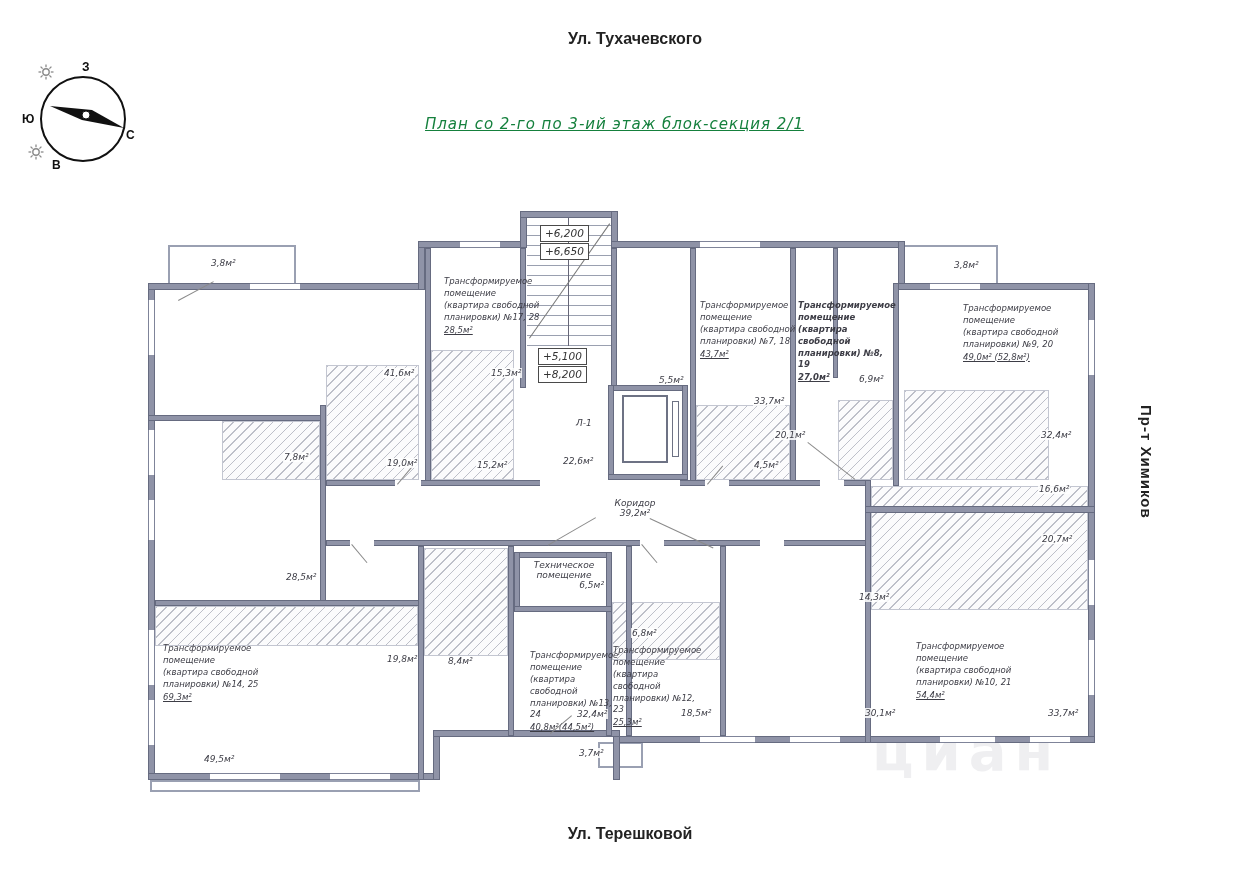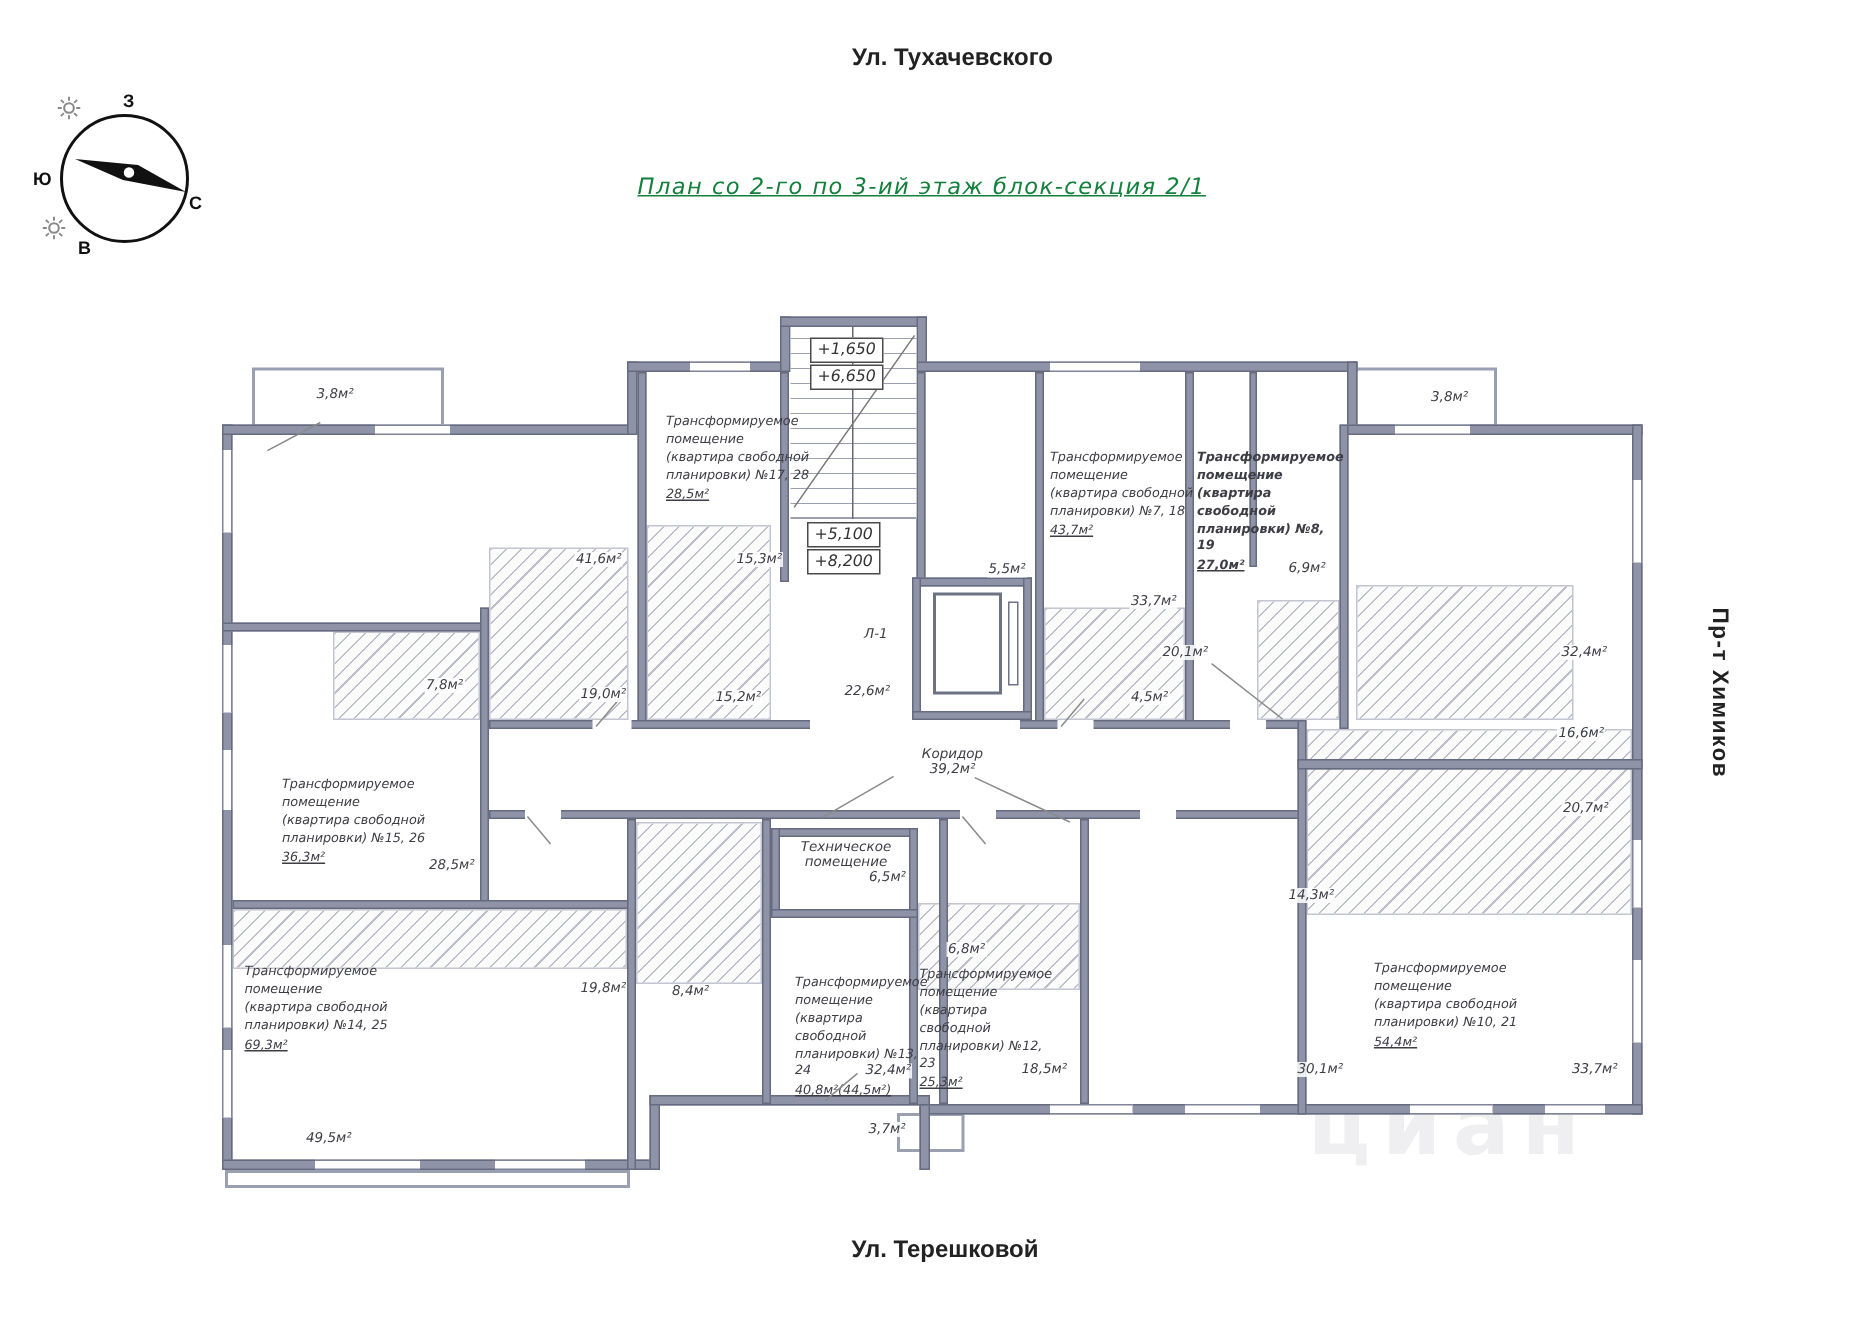--- a/index.html
+++ b/index.html
@@ -184,21 +184,21 @@
   <div class="leaf" style="left:352px;top:544px;width:24px;transform:rotate(50deg);"></div>
   <div class="leaf" style="left:642px;top:544px;width:24px;transform:rotate(50deg);"></div>
 
   <div class="stairs">
     <div class="mid"></div>
     <div class="diag"></div>
   </div>
   <div class="lift"></div>
   <div class="liftpanel"></div>
 
-  <div class="elevbox" style="left:540px;top:225px;">+1,650</div>
+  <div class="elevbox" style="left:540px;top:225px;">+6,200</div>
   <div class="elevbox" style="left:540px;top:243px;">+6,650</div>
   <div class="elevbox" style="left:538px;top:348px;">+5,100</div>
   <div class="elevbox" style="left:538px;top:366px;">+8,200</div>
   <div class="roomlabel" style="left:576px;top:418px;">Л-1</div>
 
   <div class="roomlabel" style="left:585px;top:498px;width:100px;">
     <div>Коридор</div>
     <div>39,2м²</div>
   </div>
   <div class="roomlabel" style="left:524px;top:560px;width:80px;">
@@ -215,24 +215,24 @@
   <div class="apt" style="left:700px;top:300px;">
     <span>Трансформируемое помещение (квартира свободной планировки)</span>
     <span>№7, 18</span><br>
     <span class="aptarea">43,7м²</span>
   </div>
   <div class="apt" style="left:798px;top:300px;width:92px;font-weight:bold;">
     <span>Трансформируемое помещение (квартира свободной планировки)</span>
     <span>№8, 19</span><br>
     <span class="aptarea">27,0м²</span>
   </div>
-  <div class="apt" style="left:188px;top:518px;">
-    <span>Трансформируемое помещение (квартира свободной планировки)</span>
-    <span>№15, 26</span><br>
-    <span class="aptarea">36,3м²</span>
+  <div class="apt" style="left:963px;top:303px;">
+    <span>Трансформируемое помещение (квартира свободной планировки)</span>
+    <span>№9, 20</span><br>
+    <span class="aptarea">49,0м² (52,8м²)</span>
   </div>
   <div class="apt" style="left:163px;top:643px;">
     <span>Трансформируемое помещение (квартира свободной планировки)</span>
     <span>№14, 25</span><br>
     <span class="aptarea">69,3м²</span>
   </div>
   <div class="apt" style="left:530px;top:650px;width:92px;">
     <span>Трансформируемое помещение (квартира свободной планировки)</span>
     <span>№13, 24</span><br>
     <span class="aptarea">40,8м²(44,5м²)</span>

